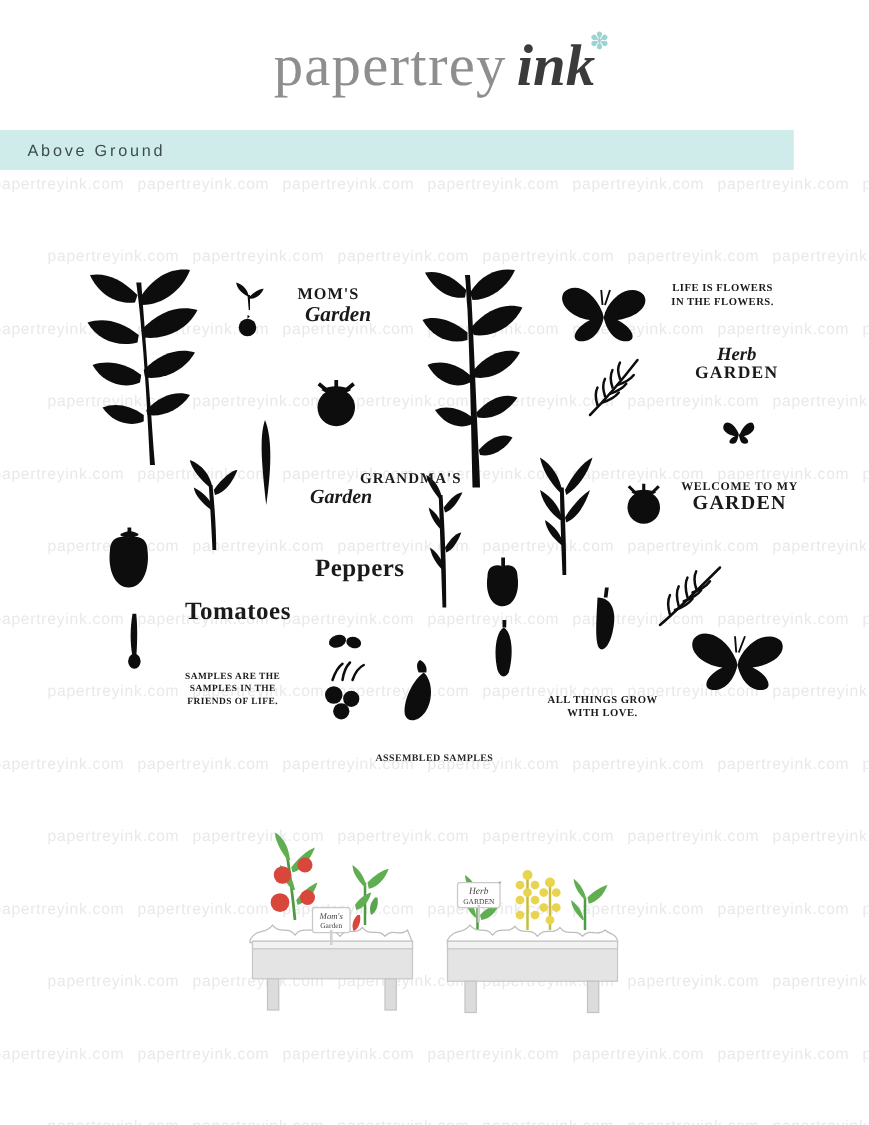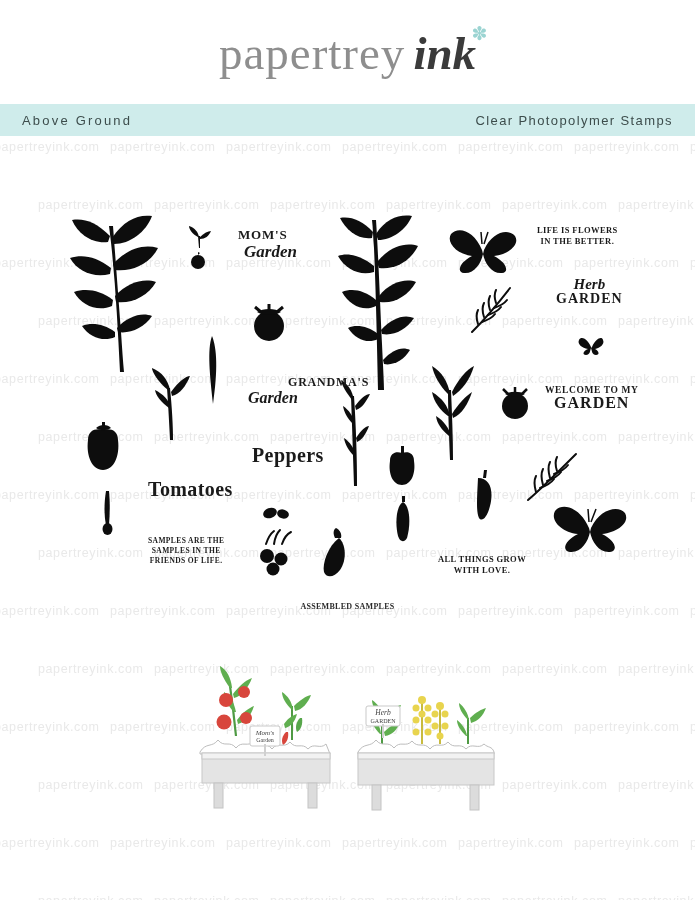--- a/index.html
+++ b/index.html
@@ -46,21 +46,21 @@
     width: 20px; height: 20px;
     color: #9bd4d2;
     font-size: 19px;
     line-height: 20px;
   }
 
   
   .band {
     position: absolute;
     top: 104px; left: 0;
-    width: 695px; height: 32px;
+    width: 635px; height: 32px;
     background: #cfeceb;
     display: flex;
     align-items: center;
     justify-content: space-between;
     padding: 0 22px;
   }
   .band-left {
     font-size: 13px;
     letter-spacing: 2.2px;
     color: #3d4d4c;
@@ -136,21 +136,20 @@
 
 <div id="page">
 
   <div class="logo-wrap">
     <span class="logo-papertrey">papertrey</span><span class="logo-ink">ink</span>
     <span class="logo-flower">✽</span>
   </div>
 
   <div class="band">
     <div class="band-left">Above Ground</div>
-    <div class="band-right">Clear Photopolymer Stamps</div>
   </div>
 
   <div class="watermark-layer" id="wm-layer">
       <div class="wm" style="color: rgb(233, 233, 233); left: -6px; top: 4px;">papertreyink.com</div>
       <div class="wm" style="color: rgb(233, 233, 233); left: 110px; top: 4px;">papertreyink.com</div>
       <div class="wm" style="color: rgb(233, 233, 233); left: 226px; top: 4px;">papertreyink.com</div>
       <div class="wm" style="color: rgb(233, 233, 233); left: 342px; top: 4px;">papertreyink.com</div>
       <div class="wm" style="color: rgb(233, 233, 233); left: 458px; top: 4px;">papertreyink.com</div>
       <div class="wm" style="color: rgb(233, 233, 233); left: 574px; top: 4px;">papertreyink.com</div>
       <div class="wm" style="color: rgb(233, 233, 233); left: 690px; top: 4px;">papertreyink.com</div>
@@ -507,21 +506,21 @@
       <div class="serif-caps" style="font-size:12px; letter-spacing:0.8px;margin-left:48px;">GRANDMA'S</div>
       <div class="script" style="font-size:16px; margin-top:-1px; margin-left:8px;">Garden</div>
     </div>
 
     <div class="el txt serif-caps" style="left:252px; top:308px; font-size:20px; letter-spacing:0.4px;">Peppers</div>
 
     <div class="el txt serif-caps" style="left:148px; top:342px; font-size:20px; letter-spacing:0.4px;">Tomatoes</div>
 
     <div class="el txt" style="left:537px; top:89px;">
       <div class="tiny-caps" style="font-size:8.5px; line-height:11px;">LIFE IS FLOWERS</div>
-      <div class="tiny-caps" style="font-size:8.5px; line-height:11px;">IN THE BETTER.</div>
+      <div class="tiny-caps" style="font-size:8.5px; line-height:11px;">IN THE FLOWERS.</div>
     </div>
 
     <div class="el txt" style="left:556px; top:140px; text-align:center;">
       <div class="script" style="font-size:15px;">Herb</div>
       <div class="serif-caps" style="font-size:14px; margin-top:-2px; letter-spacing:1px;">GARDEN</div>
     </div>
 
     <div class="el txt" style="left:545px; top:249px; text-align:center;">
       <div class="serif-caps" style="font-size:9.5px; letter-spacing:0.6px;">WELCOME TO MY</div>
       <div class="serif-caps" style="font-size:16px; margin-top:-1px; letter-spacing:1px;">GARDEN</div>

